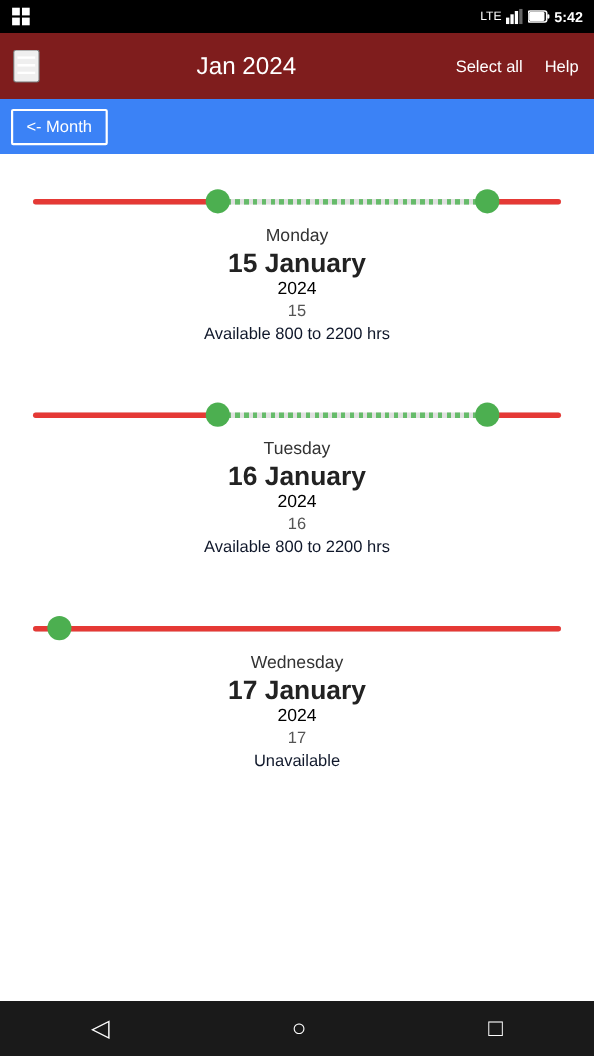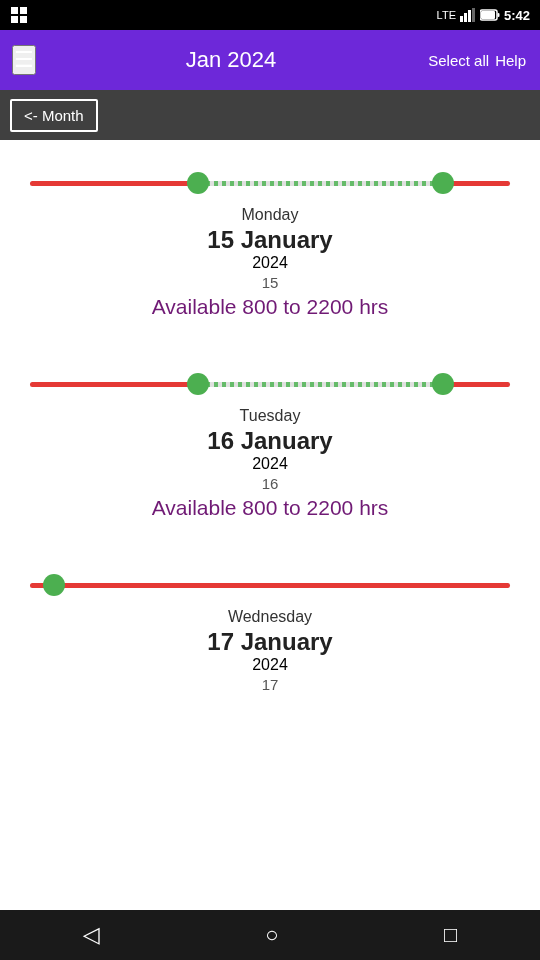--- a/index.html
+++ b/index.html
@@ -39,21 +39,21 @@
       align-items: center;
       gap: 4px;
       font-size: 12px;
       color: white;
     }
 
     
     .header {
       width: 100%;
       height: 60px;
-      background: #6d28d9;
+      background: #7f1d1d;
       display: flex;
       align-items: center;
       padding: 16px 12px;
       gap: 10px;
     }
 
     .hamburger-icon {
       color: white;
       font-size: 22px;
       cursor: pointer;
@@ -62,38 +62,38 @@
     .header-title {
       flex: 1;
       color: white;
       font-size: 22px;
       font-weight: normal;
       text-align: center;
     }
 
     .header-actions {
       display: flex;
-      gap: 2px;
+      gap: 16px;
       align-items: center;
     }
 
     .header-btn {
       color: white;
       font-size: 15px;
       background: none;
       border: none;
       cursor: pointer;
       padding: 4px 2px;
     }
 
     
     .nav-bar {
       width: 100%;
       height: 50px;
-      background: #404040;
+      background: #3b82f6;
       display: flex;
       align-items: center;
       justify-content: space-between;
       padding: 0 10px;
     }
 
     .nav-month-btn {
       background: transparent;
       border: 2px solid white;
       color: white;
@@ -137,22 +137,22 @@
       text-align: center;
     }
 
     .day-number {
       font-size: 15px;
       color: #555;
       margin-bottom: 4px;
     }
 
     .day-status {
-      font-size: 21px;
-      color: #701a75;
+      font-size: 15px;
+      color: #0f172a;
       margin-bottom: 12px;
     }
 
     
     .slider-container {
       position: relative;
       width: 100%;
       height: 30px;
       display: flex;
       align-items: center;
@@ -325,20 +325,21 @@
           <div class="slider-track">
             <div class="slider-fill-left" style="width:100%;border-radius:3px;"></div>
             <div class="slider-thumb" style="left:5%;"></div>
           </div>
         </div>
 
       <div class="day-name">Wednesday</div>
       <div class="day-date">17 January</div>
       <div class="day-year">2024</div>
       <div class="day-number">17</div>
+      <div class="day-status">Unavailable</div>
     </div>
   </div>
 
 <div class="bottom-nav">
   <button class="bottom-nav-btn">
     <span>◁</span>
   </button>
   <button class="bottom-nav-btn">
     <span>○</span>
   </button>

